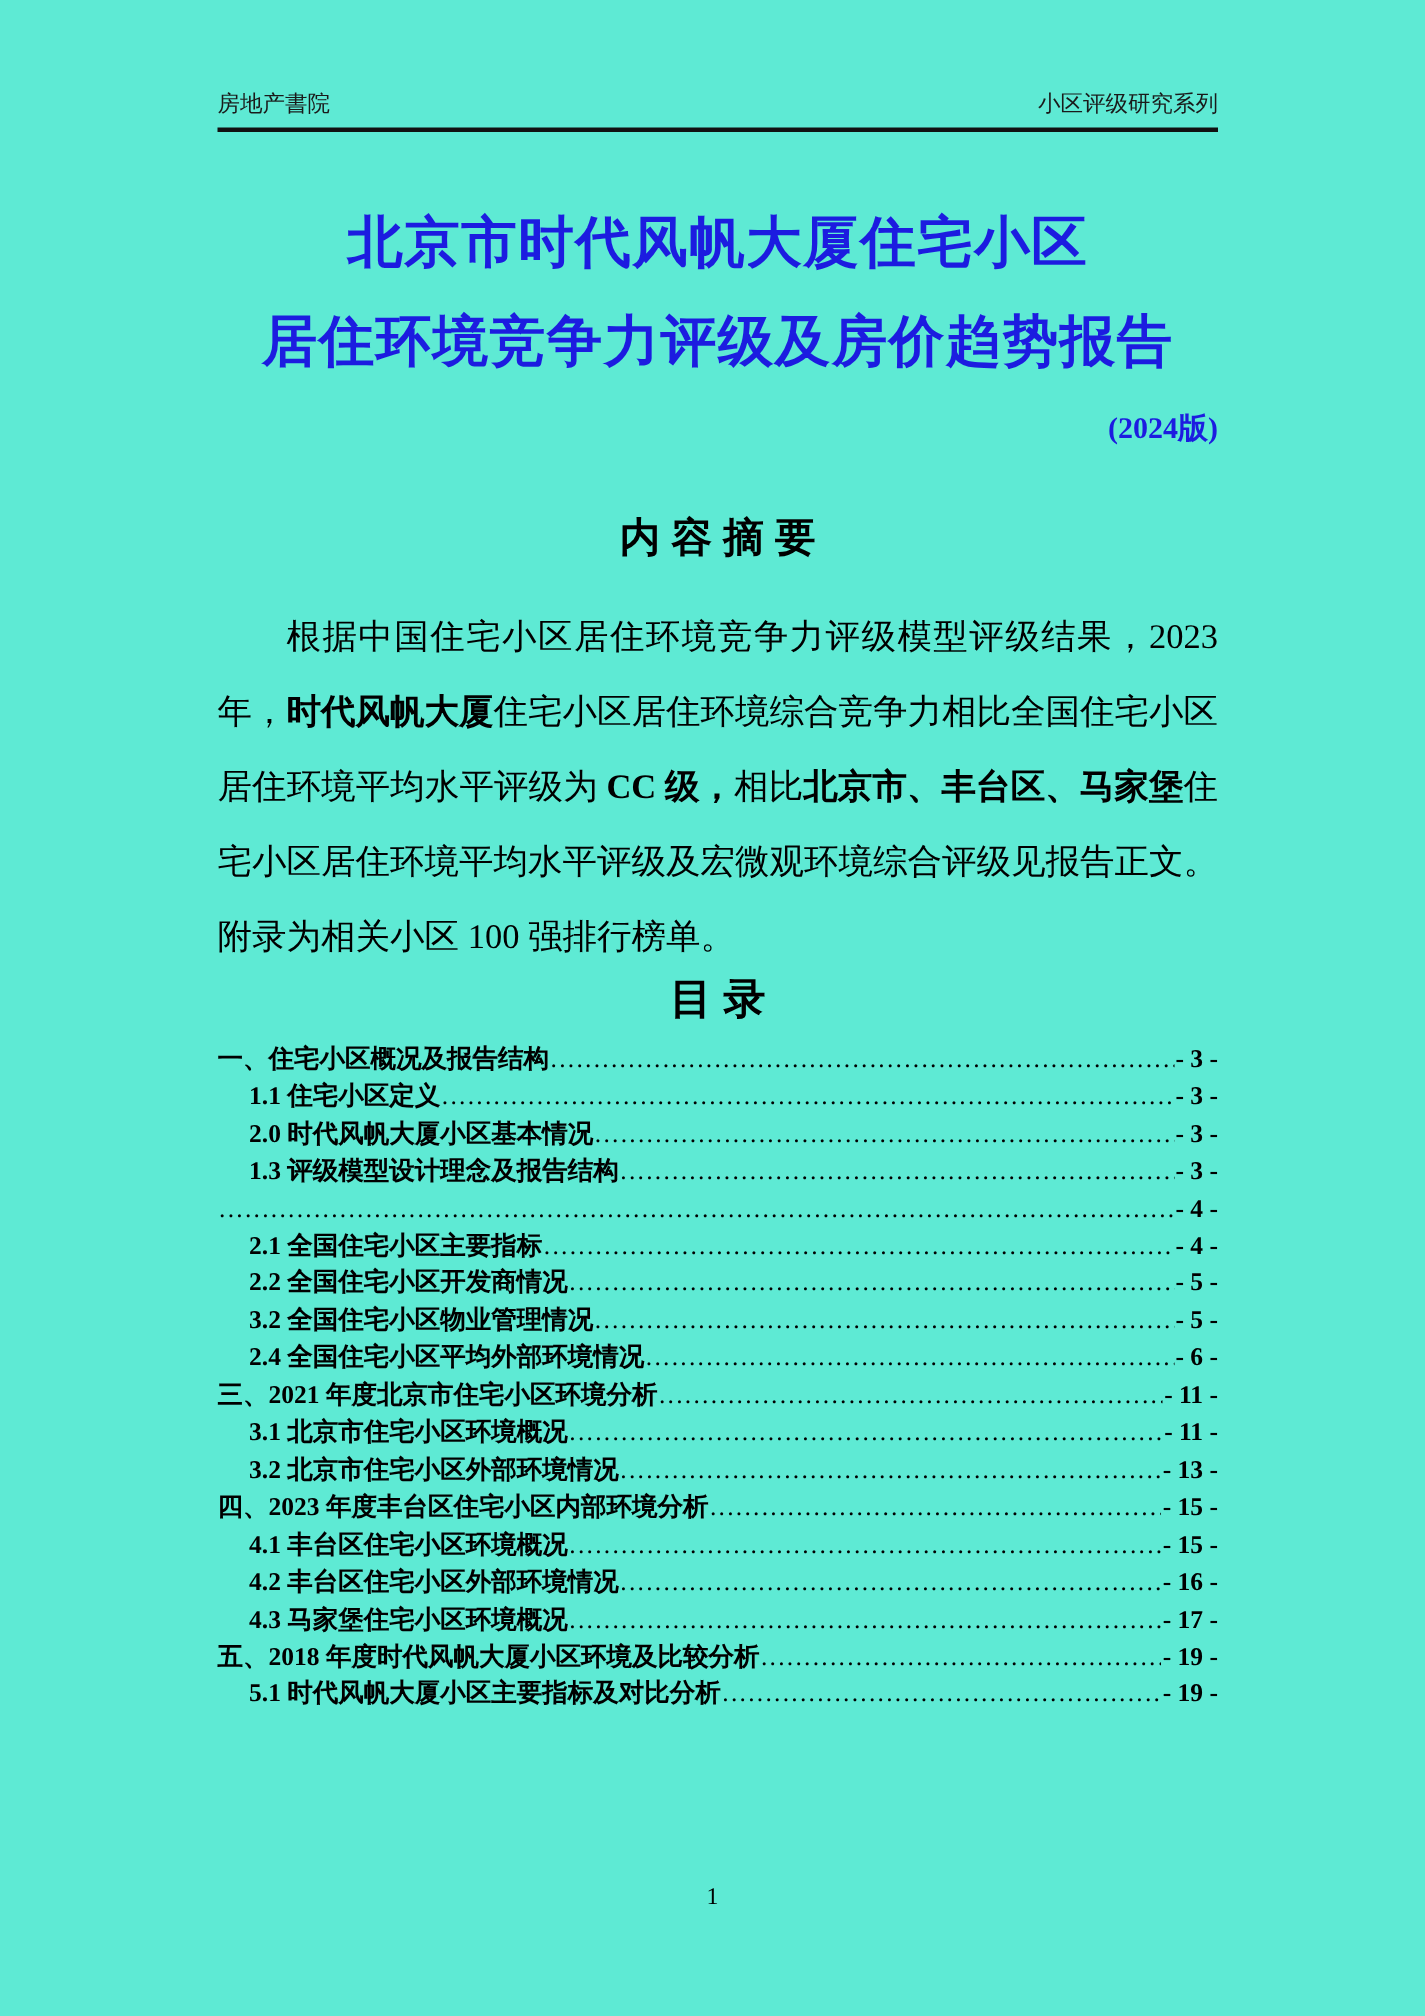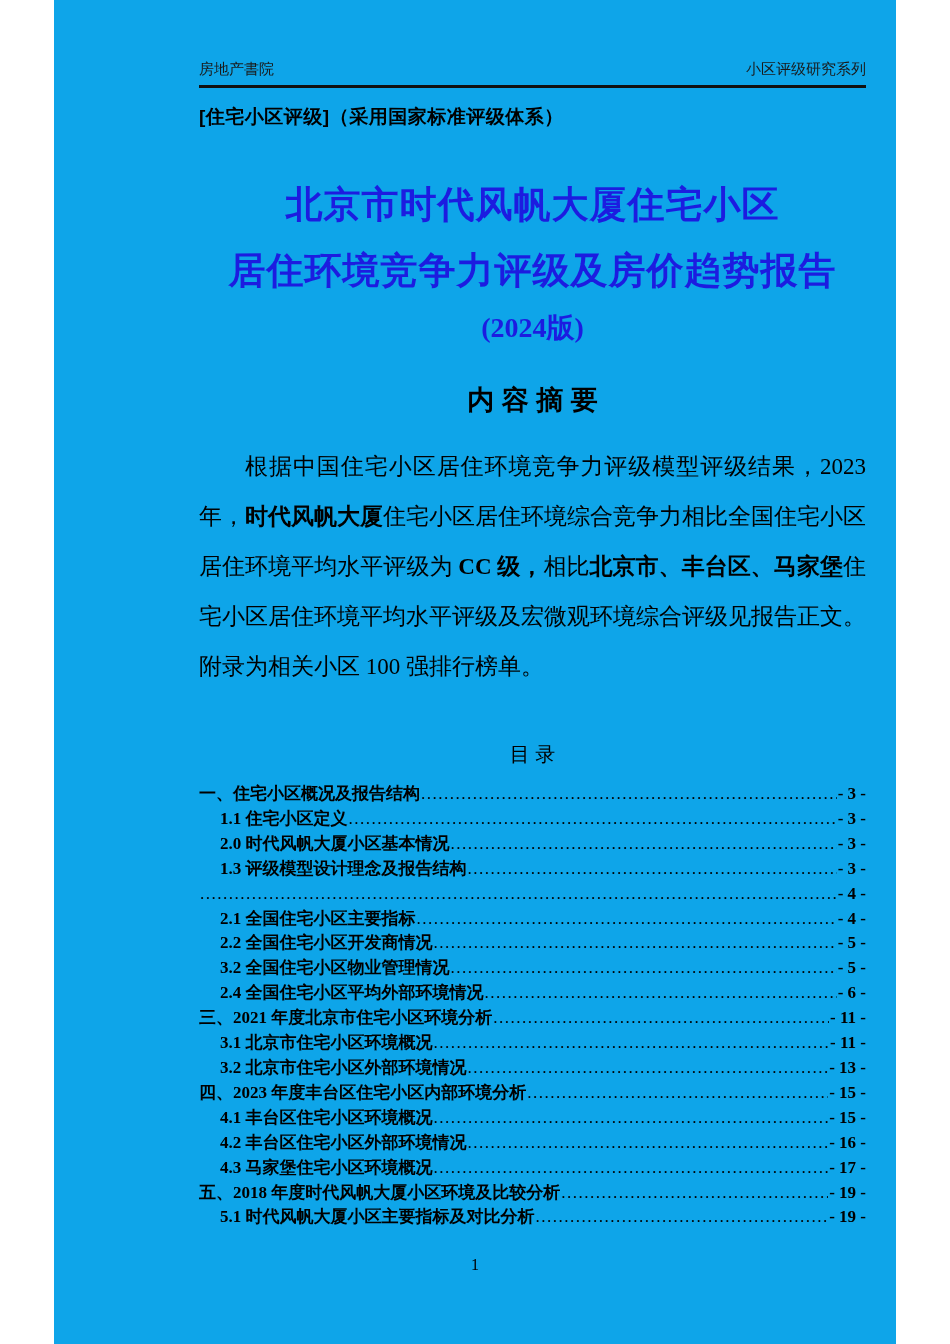--- a/index.html
+++ b/index.html
@@ -1,22 +1,22 @@
 <!DOCTYPE html>
 <html><head>
 <meta charset="utf-8">
 <style>
   * { margin: 0; padding: 0; box-sizing: border-box; }
   html, body { background: #ffffff; }
   .page {
     position: relative;
-    width: 842px;
+    width: 950px;
     height: 1344px;
     margin: 0 auto;
-    background: #0ea5e9;
+    background: #5eead4;
     overflow: hidden;
     font-family: "Liberation Serif", "DejaVu Serif", serif;
     color: #000000;
   }
   .content {
     position: absolute;
     left: 145px;
     top: 0;
     width: 667px;
   }
@@ -47,47 +47,47 @@
     font-weight: 700;
     font-size: 37px;
     line-height: 46px;
     letter-spacing: 1px;
   }
   .title-line2 { margin-top: 20px; }
   .title-line3 {
     margin-top: 18px;
     color: #1c1ce0;
     font-weight: 700;
-    font-size: 28px;
+    font-size: 20px;
     line-height: 32px;
+    text-align: right;
   }
   
   .summary-heading {
     margin-top: 40px;
     text-align: center;
     font-family: "Liberation Sans", "DejaVu Sans", sans-serif;
     font-weight: 700;
     font-size: 27px;
     line-height: 32px;
   }
   .summary-paragraph {
     margin-top: 26px;
     font-size: 23px;
     line-height: 50px;
     text-align: justify;
     text-indent: 2em;
   }
   .summary-paragraph .b { font-weight: 700; }
   
   .toc-heading {
-    margin-top: 46px;
     text-align: center;
     font-family: "Liberation Sans", "DejaVu Sans", sans-serif;
-    font-weight: 400;
-    font-size: 20px;
+    font-weight: 700;
+    font-size: 28px;
     line-height: 32px;
   }
   .toc-list { margin-top: 12px; }
   .toc-row {
     display: flex;
     align-items: baseline;
     font-weight: 700;
     font-size: 17px;
     line-height: 24.9px;
     white-space: nowrap;
@@ -117,21 +117,20 @@
 <body>
 
 <div class="page">
   <div class="content">
 
     <div class="doc-header">
       <span>房地产書院</span>
       <span>小区评级研究系列</span>
     </div>
 
-    <div class="subheader">[住宅小区评级]（采用国家标准评级体系）</div>
 
     <div class="title-block">
       <div class="title-line1">北京市时代风帆大厦住宅小区</div>
       <div class="title-line2">居住环境竞争力评级及房价趋势报告</div>
       <div class="title-line3">(2024版)</div>
     </div>
 
     <div class="summary-heading">内 容 摘 要</div>
 
     <div class="summary-paragraph"><span>根据中国住宅小区居住环境竞争力评级模型评级结果，2023 年，</span><span class="b">时代风帆大厦</span><span>住宅小区居住环境综合竞争力相比全国住宅小区居住环境平均水平评级为 </span><span class="b">CC 级，</span><span>相比</span><span class="b">北京市、丰台区、马家堡</span><span>住宅小区居住环境平均水平评级及宏微观环境综合评级见报告正文。附录为相关小区 100 强排行榜单。</span></div>

